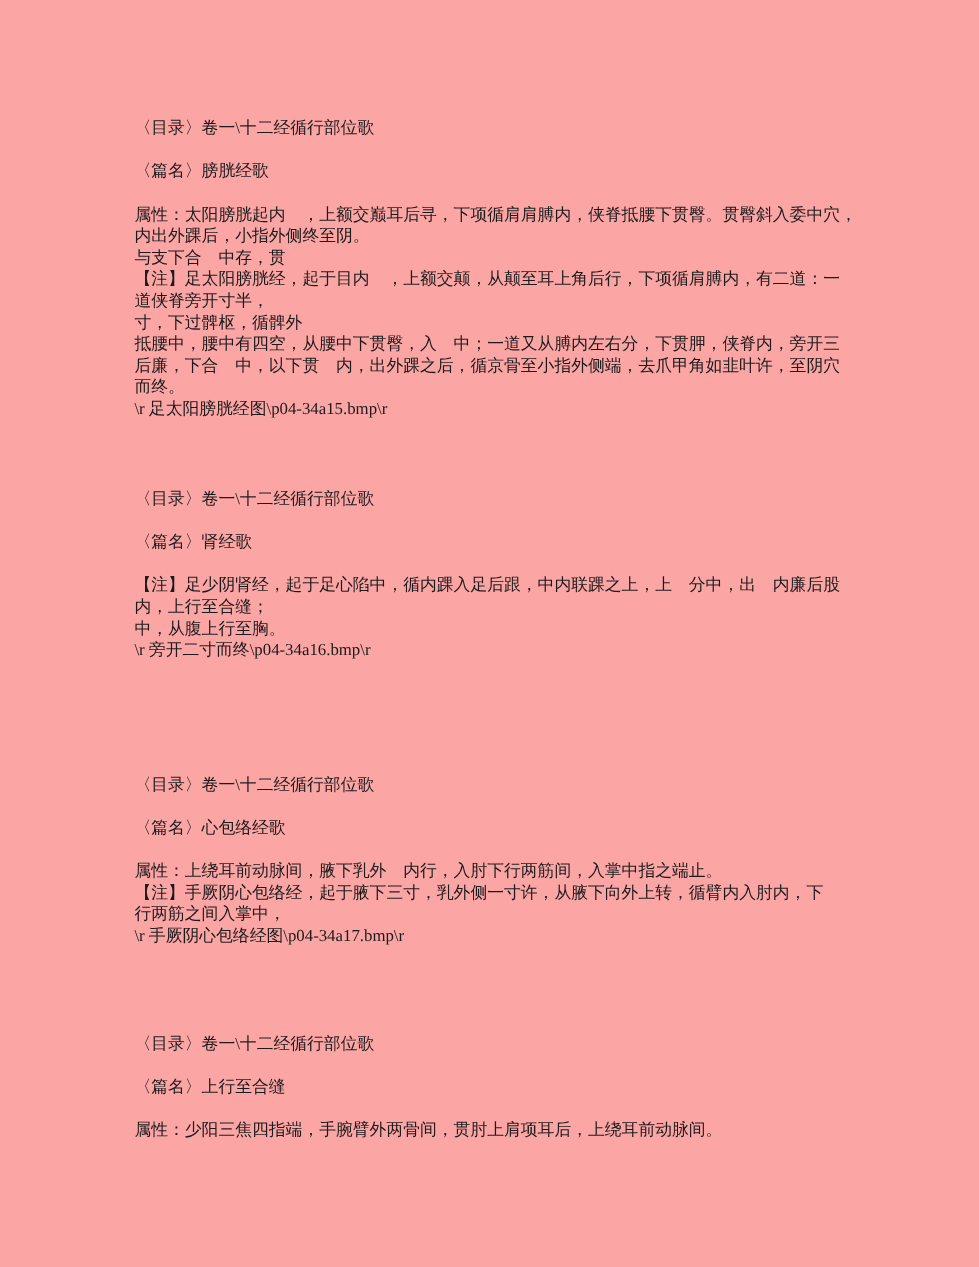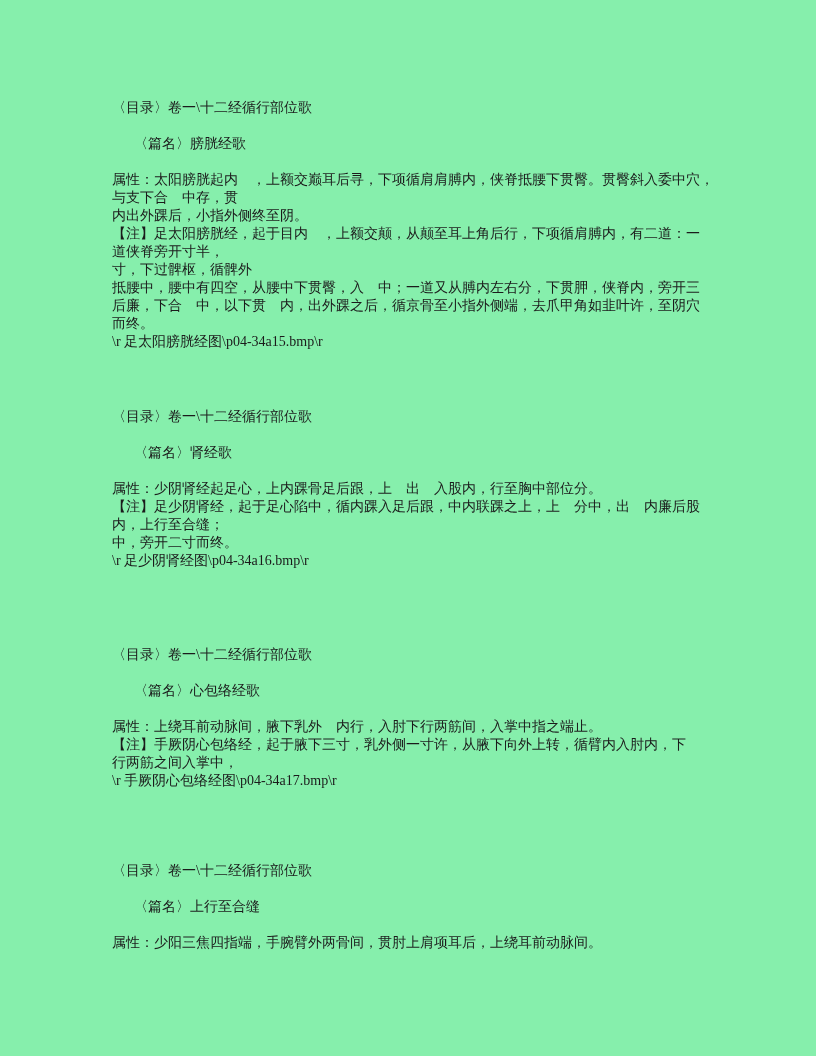--- a/index.html
+++ b/index.html
@@ -4,74 +4,73 @@
 <style>
   html, body {
     margin: 0;
     padding: 0;
     background: #ffffff;
   }
   .page {
     position: relative;
     width: 816px;
     height: 1056px;
-    background: #86efac;
+    background: #fca5a5;
     overflow: hidden;
     font-family: "Liberation Serif", "DejaVu Serif", serif;
     color: #1b1b1b;
     text-decoration: underline;
   }
   .section {
     position: absolute;
     left: 112px;
     width: 660px;
   }
   .line {
     font-size: 14px;
     line-height: 18px;
     white-space: pre;
   }
   .catalog { margin-bottom: 18px; }
-  .title   { margin-bottom: 18px; margin-left: 22px; }
+  .title   { margin-bottom: 18px; }
   .section.s0 { top: 99px;  }
   .section.s1 { top: 408px; }
   .section.s2 { top: 646px; }
   .section.s3 { top: 862px; }
 </style>
 </head>
 <body>
 
 <div class="page">
   <div id="sections-root">
   <section class="section s0">
     <div class="line catalog">〈目录〉卷一\十二经循行部位歌</div>
     <div class="line title">〈篇名〉膀胱经歌</div>
     <div class="body">
           <div class="line body-line">属性：太阳膀胱起内　，上额交巅耳后寻，下项循肩肩膊内，侠脊抵腰下贯臀。贯臀斜入委中穴，</div>
+          <div class="line body-line">内出外踝后，小指外侧终至阴。</div>
           <div class="line body-line">与支下合　中存，贯</div>
-          <div class="line body-line">内出外踝后，小指外侧终至阴。</div>
           <div class="line body-line">【注】足太阳膀胱经，起于目内　，上额交颠，从颠至耳上角后行，下项循肩膊内，有二道：一</div>
           <div class="line body-line">道侠脊旁开寸半，</div>
           <div class="line body-line">寸，下过髀枢，循髀外</div>
           <div class="line body-line">抵腰中，腰中有四空，从腰中下贯臀，入　中；一道又从膊内左右分，下贯胛，侠脊内，旁开三</div>
           <div class="line body-line">后廉，下合　中，以下贯　内，出外踝之后，循京骨至小指外侧端，去爪甲角如韭叶许，至阴穴</div>
           <div class="line body-line">而终。</div>
           <div class="line body-line">\r 足太阳膀胱经图\p04-34a15.bmp\r</div>
         </div>
   </section>
 
   <section class="section s1">
     <div class="line catalog">〈目录〉卷一\十二经循行部位歌</div>
     <div class="line title">〈篇名〉肾经歌</div>
     <div class="body">
-          <div class="line body-line">属性：少阴肾经起足心，上内踝骨足后跟，上　出　入股内，行至胸中部位分。</div>
           <div class="line body-line">【注】足少阴肾经，起于足心陷中，循内踝入足后跟，中内联踝之上，上　分中，出　内廉后股</div>
           <div class="line body-line">内，上行至合缝；</div>
-          <div class="line body-line">中，旁开二寸而终。</div>
-          <div class="line body-line">\r 足少阴肾经图\p04-34a16.bmp\r</div>
+          <div class="line body-line">中，从腹上行至胸。</div>
+          <div class="line body-line">\r 旁开二寸而终\p04-34a16.bmp\r</div>
         </div>
   </section>
 
   <section class="section s2">
     <div class="line catalog">〈目录〉卷一\十二经循行部位歌</div>
     <div class="line title">〈篇名〉心包络经歌</div>
     <div class="body">
           <div class="line body-line">属性：上绕耳前动脉间，腋下乳外　内行，入肘下行两筋间，入掌中指之端止。</div>
           <div class="line body-line">【注】手厥阴心包络经，起于腋下三寸，乳外侧一寸许，从腋下向外上转，循臂内入肘内，下</div>
           <div class="line body-line">行两筋之间入掌中，</div>

